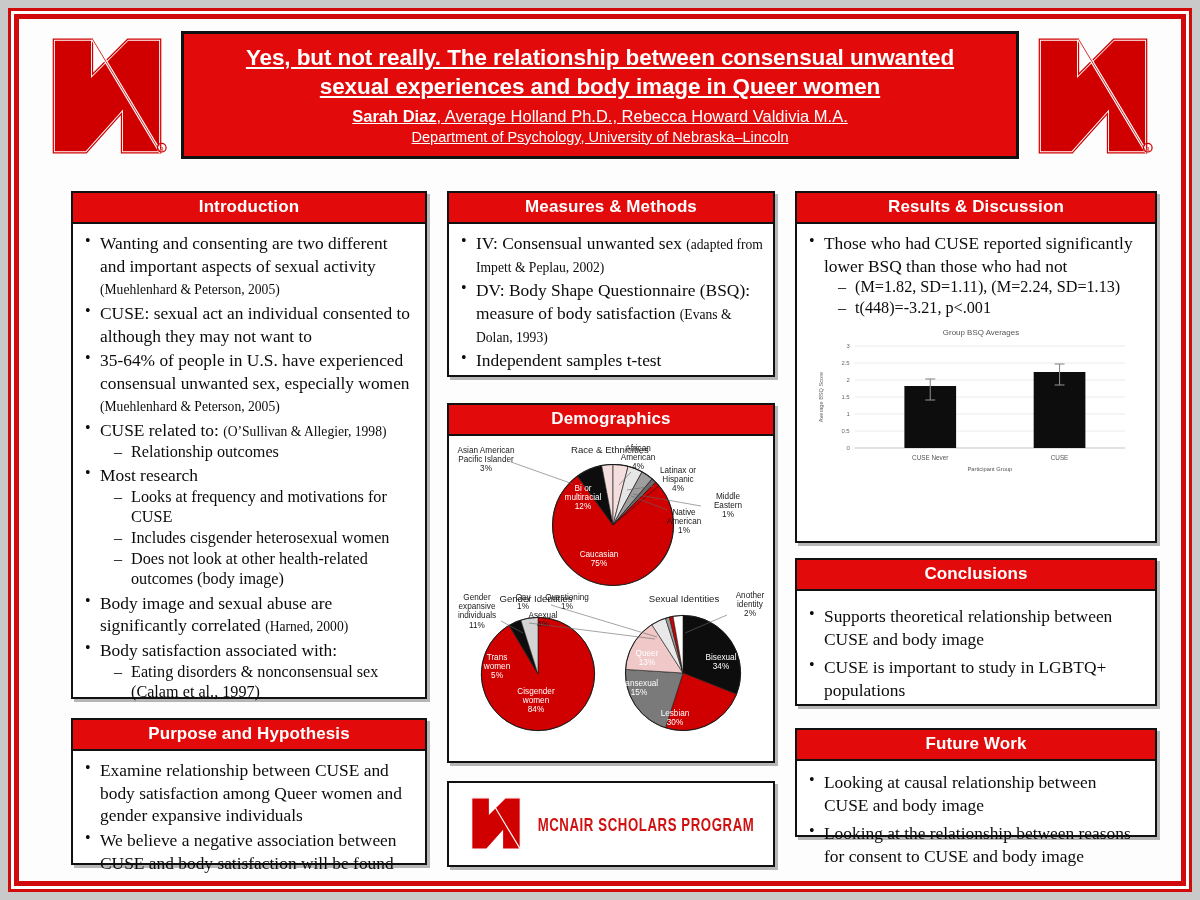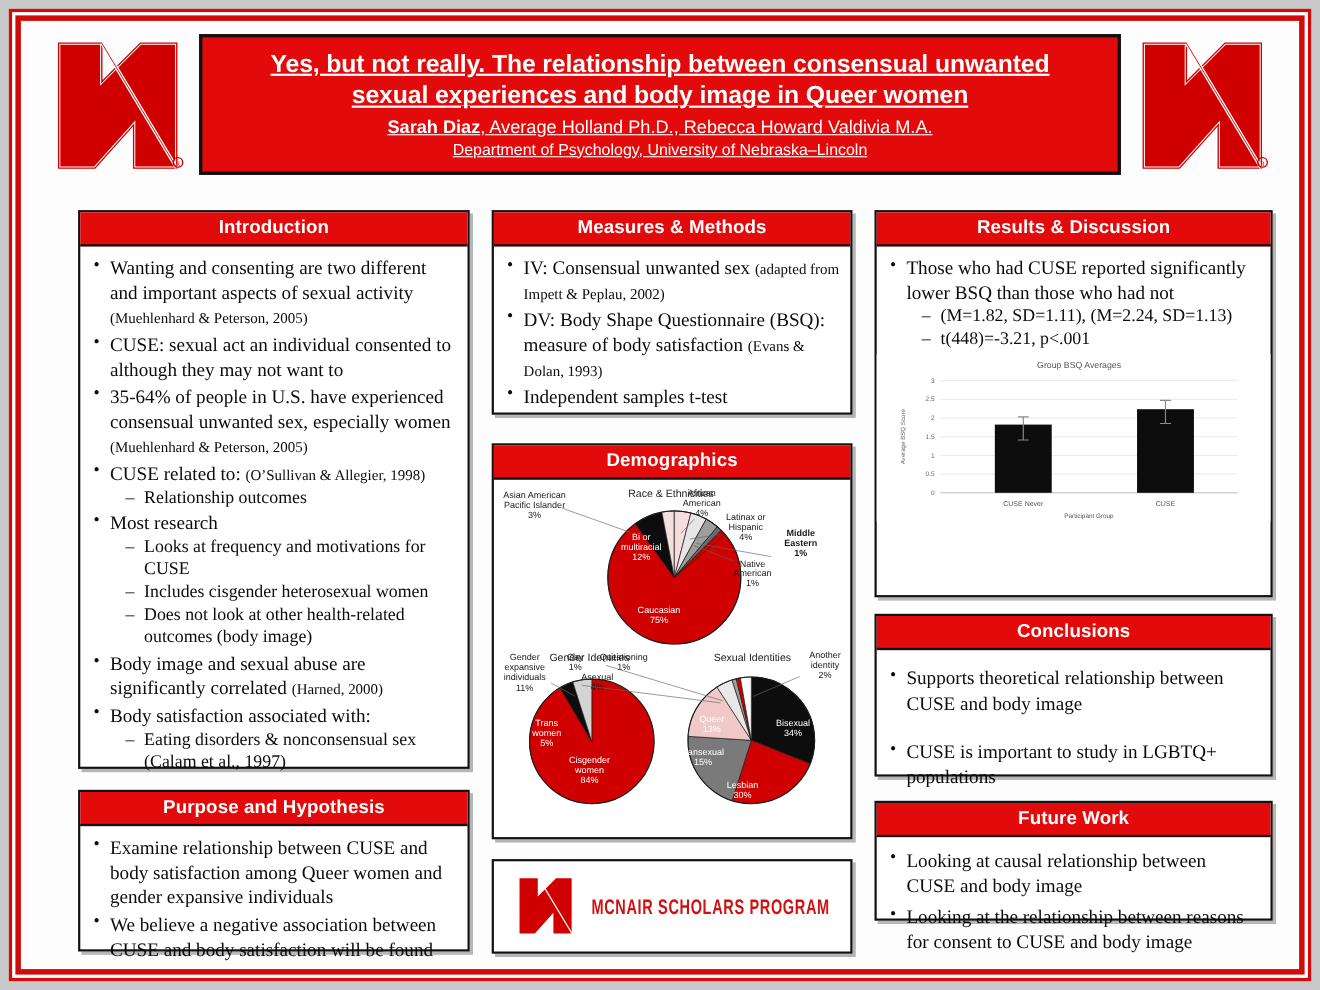--- a/index.html
+++ b/index.html
@@ -294,21 +294,21 @@
                 <path d="M0,0 L33.9,-34.0 A48,48 0 0,1 36.5,-31.2 Z" fill="#d00000" stroke="#1a1a1a" stroke-width="0.5"></path>
               </g>
               <circle cx="0" cy="0" r="48" fill="none" stroke="#1a1a1a" stroke-width="0.8"></circle>
             </g>
           </svg>
         </div>
 
         <div class="plabel" style="left:6px; top:6px; width:62px; white-space:normal;"><span>Asian American Pacific Islander</span><br><span>3%</span></div>
         <div class="plabel" style="left:160px; top:4px; width:58px; white-space:normal;"><span>African American</span><br><span>4%</span></div>
         <div class="plabel" style="left:196px; top:26px; width:66px; white-space:normal;"><span>Latinax or Hispanic</span><br><span>4%</span></div>
-        <div class="plabel" style="left:254px; top:40px; width:50px; white-space:normal;font-weight:bold;"><span>Middle Eastern</span><br><span>1%</span></div>
+        <div class="plabel" style="left:254px; top:52px; width:50px; white-space:normal;"><span>Middle Eastern</span><br><span>1%</span></div>
         <div class="plabel" style="left:208px; top:68px; width:54px; white-space:normal;"><span>Native American</span><br><span>1%</span></div>
         <div class="plabel inner-w" style="left:112px; top:44px; width:44px; white-space:normal;"><span>Bi or multiracial</span><br><span>12%</span></div>
         <div class="plabel inner-w" style="left:122px; top:110px; width:56px; white-space:normal;"><span>Caucasian</span><br><span>75%</span></div>
         <svg style="position:absolute; left:0; top:0; width:324px; height:160px; pointer-events:none;">
           <line x1="62" y1="22" x2="124" y2="44" stroke="#666" stroke-width="0.6"></line>
           <line x1="182" y1="32" x2="170" y2="45" stroke="#666" stroke-width="0.6"></line>
           <line x1="205" y1="46" x2="178" y2="50" stroke="#666" stroke-width="0.6"></line>
           <line x1="252" y1="66" x2="184" y2="54" stroke="#666" stroke-width="0.6"></line>
           <line x1="218" y1="70" x2="182" y2="56" stroke="#666" stroke-width="0.6"></line>
         </svg>
@@ -438,21 +438,21 @@
           <text x="194" y="149" font-size="5.8">Participant Group</text>
         </g>
       </svg>
     </div>
   </div>
 
   <div class="panel" style="left:772px; top:535px; width:362px; height:148px;">
     <div class="panel-head">Conclusions</div>
     <div class="panel-body" style="padding-top:14px;">
       <ul class="bul">
-        <li style="margin-bottom:22px;">Supports theoretical relationship between CUSE and body image</li>
+        <li style="margin-bottom:6px;">Supports theoretical relationship between CUSE and body image</li>
         <li>CUSE is important to study in LGBTQ+ populations</li>
       </ul>
     </div>
   </div>
 
   <div class="panel" style="left:772px; top:705px; width:362px; height:109px;">
     <div class="panel-head">Future Work</div>
     <div class="panel-body" style="padding-top:10px;">
       <ul class="bul">
         <li style="margin-bottom:6px;">Looking at causal relationship between CUSE and body image</li>

